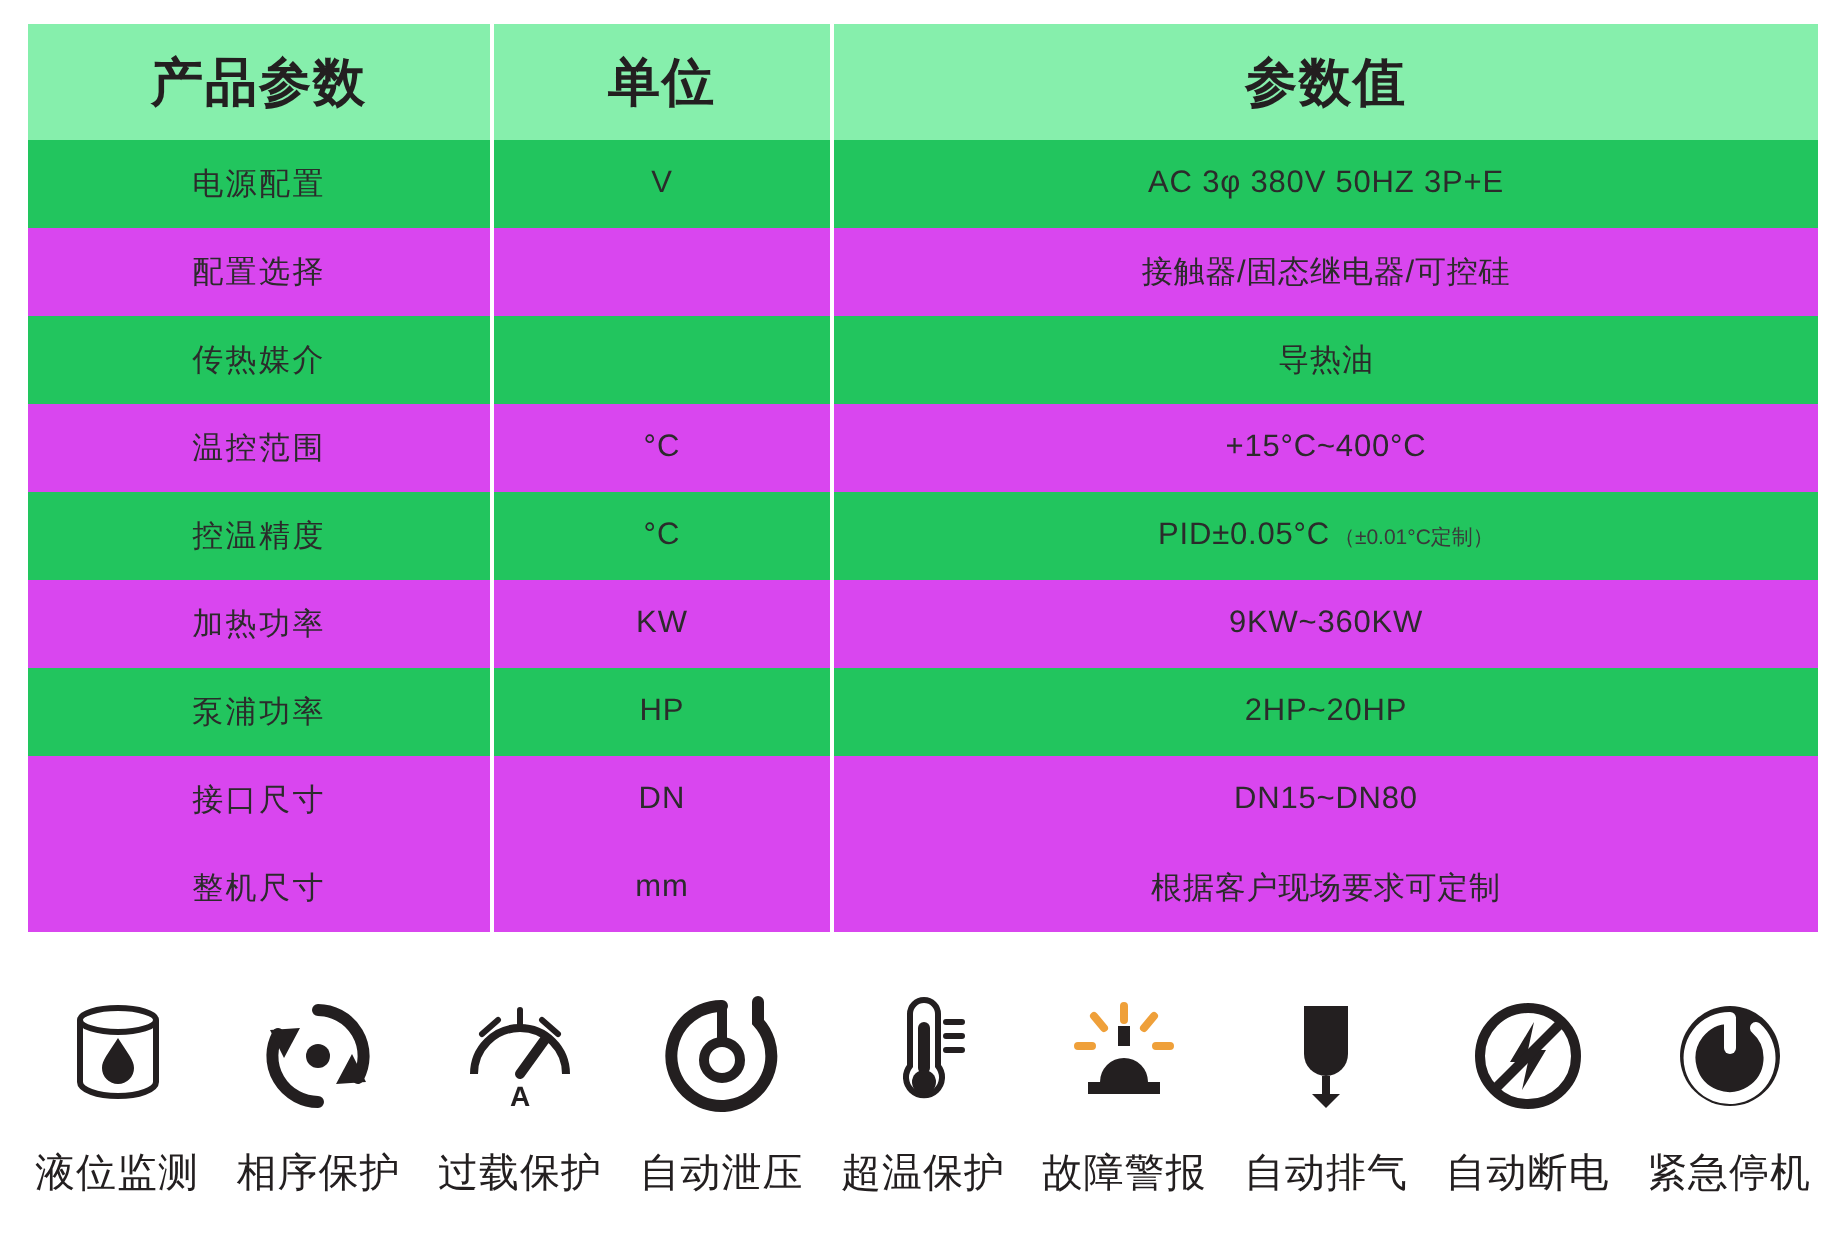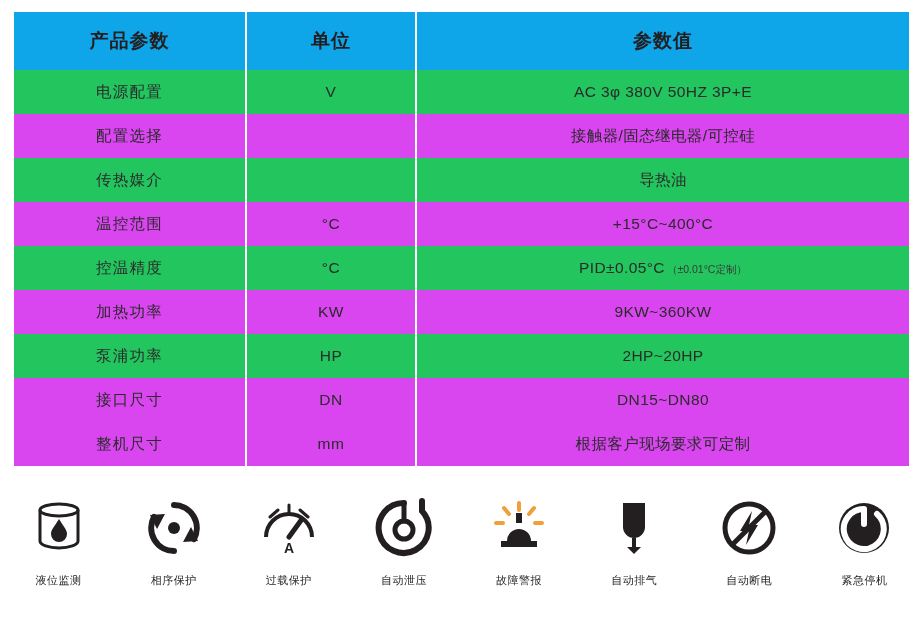--- a/index.html
+++ b/index.html
@@ -24,23 +24,23 @@
   table.spec {
     width: 895px;
     border-collapse: collapse;
     table-layout: fixed;
   }
   table.spec col.c1 { width: 232px; }
   table.spec col.c2 { width: 170px; }
   table.spec col.c3 { width: 493px; }
 
   table.spec th {
-    background: #0ea5e9;
+    background: #86efac;
     color: #231f20;
-    font-size: 19px;
+    font-size: 26px;
     font-weight: bold;
     height: 56px;
     text-align: center;
     vertical-align: middle;
     letter-spacing: 1px;
     border-right: 2px solid #ffffff;
   }
   table.spec th:last-child { border-right: none; }
 
   table.spec td {
@@ -84,21 +84,21 @@
     align-items: center;
   }
   .feature .glyph {
     height: 78px;
     display: flex;
     align-items: center;
     justify-content: center;
   }
   .feature .cap {
     margin-top: 6px;
-    font-size: 11px;
+    font-size: 20px;
     color: #231f20;
     letter-spacing: 0.5px;
     white-space: nowrap;
   }
   svg { display: block; }
 </style>
 </head>
 <body>
 
 <div class="sheet">
@@ -211,20 +211,31 @@
       <span class="glyph">
         <svg width="62" height="62" viewBox="0 0 62 62">
           <path d="M31 6 A25 25 0 1 0 49 14 L49 4" fill="none" stroke="#231f20" stroke-width="6" stroke-linecap="round"></path>
           <circle cx="31" cy="33" r="9" fill="none" stroke="#231f20" stroke-width="5"></circle>
           <path d="M31 24 L31 6" stroke="#231f20" stroke-width="5" stroke-linecap="round"></path>
         </svg>
       </span>
       <span class="cap">自动泄压</span>
     </div>
 
+    <div class="feature">
+      <span class="glyph">
+        <svg width="62" height="62" viewBox="0 0 62 62">
+          <path d="M24 10 a7 7 0 0 1 14 0 v26 a9 9 0 1 1 -14 0 z" fill="none" stroke="#231f20" stroke-width="3"></path>
+          <rect x="28" y="14" width="6" height="26" rx="3" fill="#231f20"></rect>
+          <circle cx="31" cy="44" r="6" fill="#231f20"></circle>
+          <path d="M42 14 h8 M42 21 h8 M42 28 h8" stroke="#231f20" stroke-width="3" stroke-linecap="round"></path>
+        </svg>
+      </span>
+      <span class="cap">超温保护</span>
+    </div>
 
     <div class="feature">
       <span class="glyph">
         <svg width="62" height="62" viewBox="0 0 62 62">
           <path d="M31 6 v7 M16 11 l5 6 M46 11 l-5 6 M8 26 h7 M54 26 h-7" stroke="#efa03a" stroke-width="4" stroke-linecap="round"></path>
           <path d="M19 44 a12 12 0 0 1 24 0 z" fill="#231f20"></path>
           <rect x="13" y="44" width="36" height="6" fill="#231f20"></rect>
           <rect x="28" y="16" width="6" height="10" fill="#231f20"></rect>
         </svg>
       </span>

